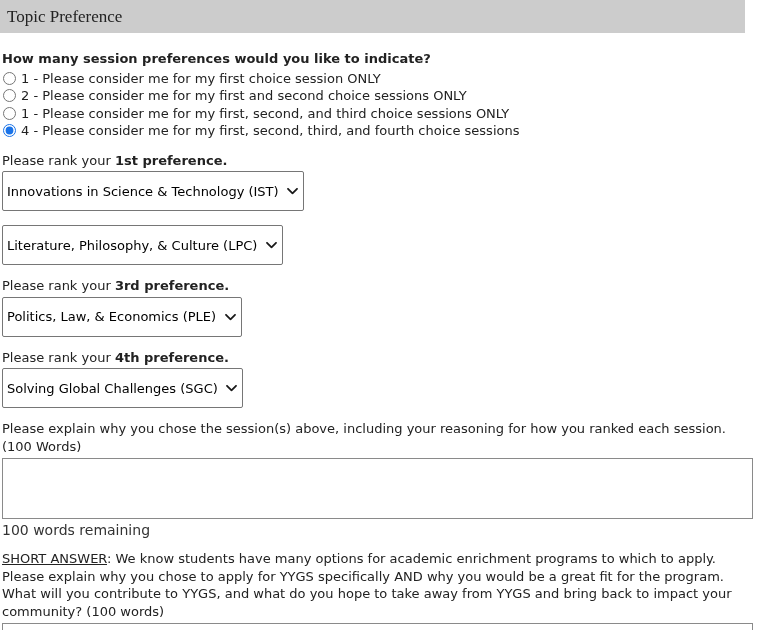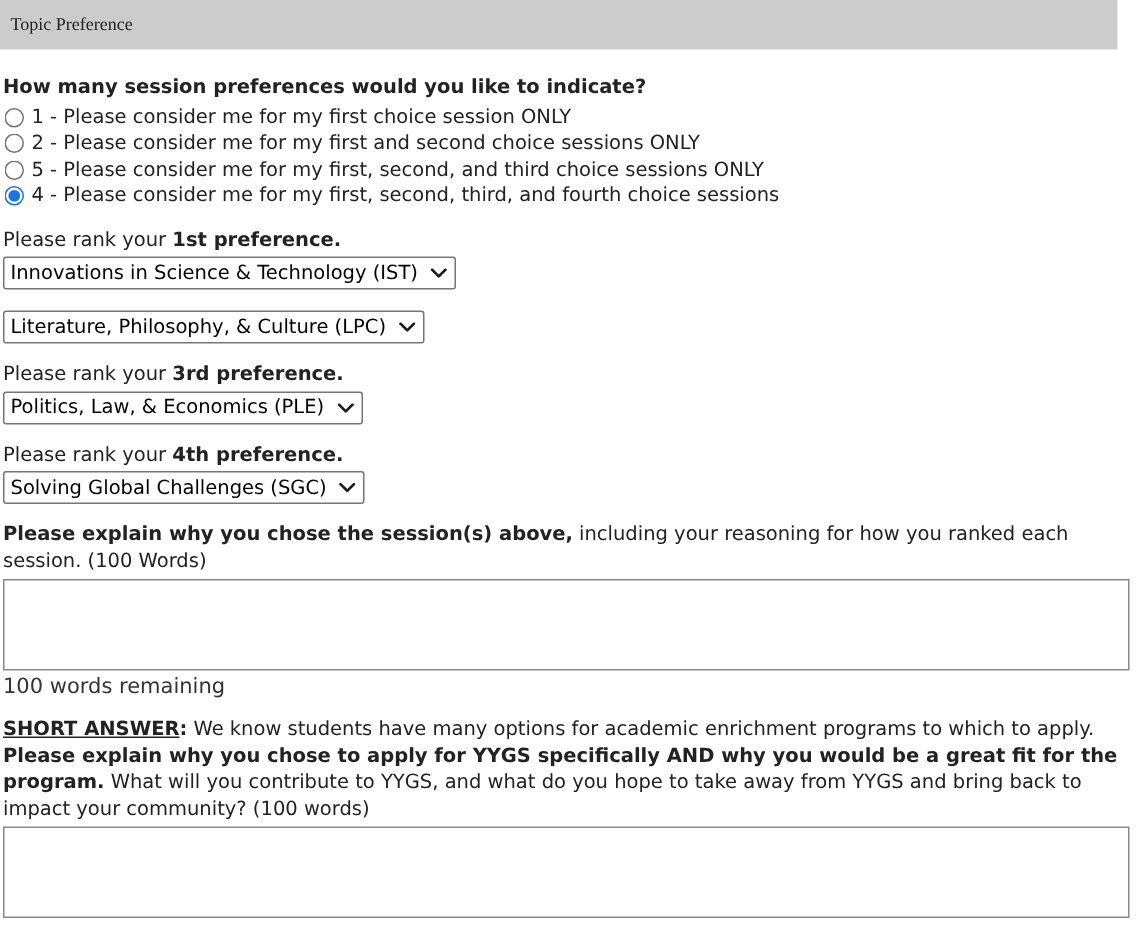--- a/index.html
+++ b/index.html
@@ -20,21 +20,21 @@
     width: 745px;
     height: 33px;
     background: #cccccc;
     display: flex;
     align-items: center;
     box-sizing: border-box;
     padding-left: 7px;
   }
   .header .title {
     font-family: "Liberation Serif", serif;
-    font-size: 12px;
+    font-size: 17px;
     color: #222222;
   }
   .content {
     padding: 0 2px;
   }
   .q-label {
     font-weight: bold;
     margin: 17px 0 2px 0;
     line-height: 17.5px;
   }
@@ -61,36 +61,36 @@
   }
   select {
     -webkit-appearance: none;
     appearance: none;
     font-family: "DejaVu Sans", sans-serif;
     font-size: 13px;
     color: #000000;
     background: #ffffff;
     border: 1px solid #767676;
     border-radius: 2px;
-    height: 22px;
+    height: 40px;
     padding: 1px 24px 1px 4px;
   }
   .chev {
     position: absolute;
     right: 6px;
     top: 50%;
     transform: translateY(-46%);
     pointer-events: none;
     line-height: 0;
   }
   .para {
     margin: 12px 0 0 0;
     line-height: 17.5px;
   }
-  .para .b { font-weight: bold; }
+  .para .b { font-weight: normal; }
   .para .u { text-decoration: underline; }
   textarea {
     display: block;
     box-sizing: border-box;
     width: 751px;
     height: 61px;
     margin-top: 3px;
     border: 1px solid #8a8a8a;
     border-radius: 0;
     background: #ffffff;
@@ -122,21 +122,21 @@
     <label class="radio-row">
       <input type="radio" name="sesscount" value="0" style="accent-color: rgb(26, 115, 232);">
       <span>1 - Please consider me for my first choice session ONLY</span>
     </label>
     <label class="radio-row">
       <input type="radio" name="sesscount" value="1" style="accent-color: rgb(26, 115, 232);">
       <span>2 - Please consider me for my first and second choice sessions ONLY</span>
     </label>
     <label class="radio-row">
       <input type="radio" name="sesscount" value="2" style="accent-color: rgb(26, 115, 232);">
-      <span>5 - Please consider me for my first, second, and third choice sessions ONLY</span>
+      <span>1 - Please consider me for my first, second, and third choice sessions ONLY</span>
     </label>
     <label class="radio-row">
       <input type="radio" name="sesscount" value="3" checked="" style="accent-color: rgb(26, 115, 232);">
       <span>4 - Please consider me for my first, second, third, and fourth choice sessions</span>
     </label>
   </div>
 
   <div class="pref-group">
     <div class="pref-label"><span>Please rank your </span><b>1st preference.</b></div>
     <span class="select-wrap">

